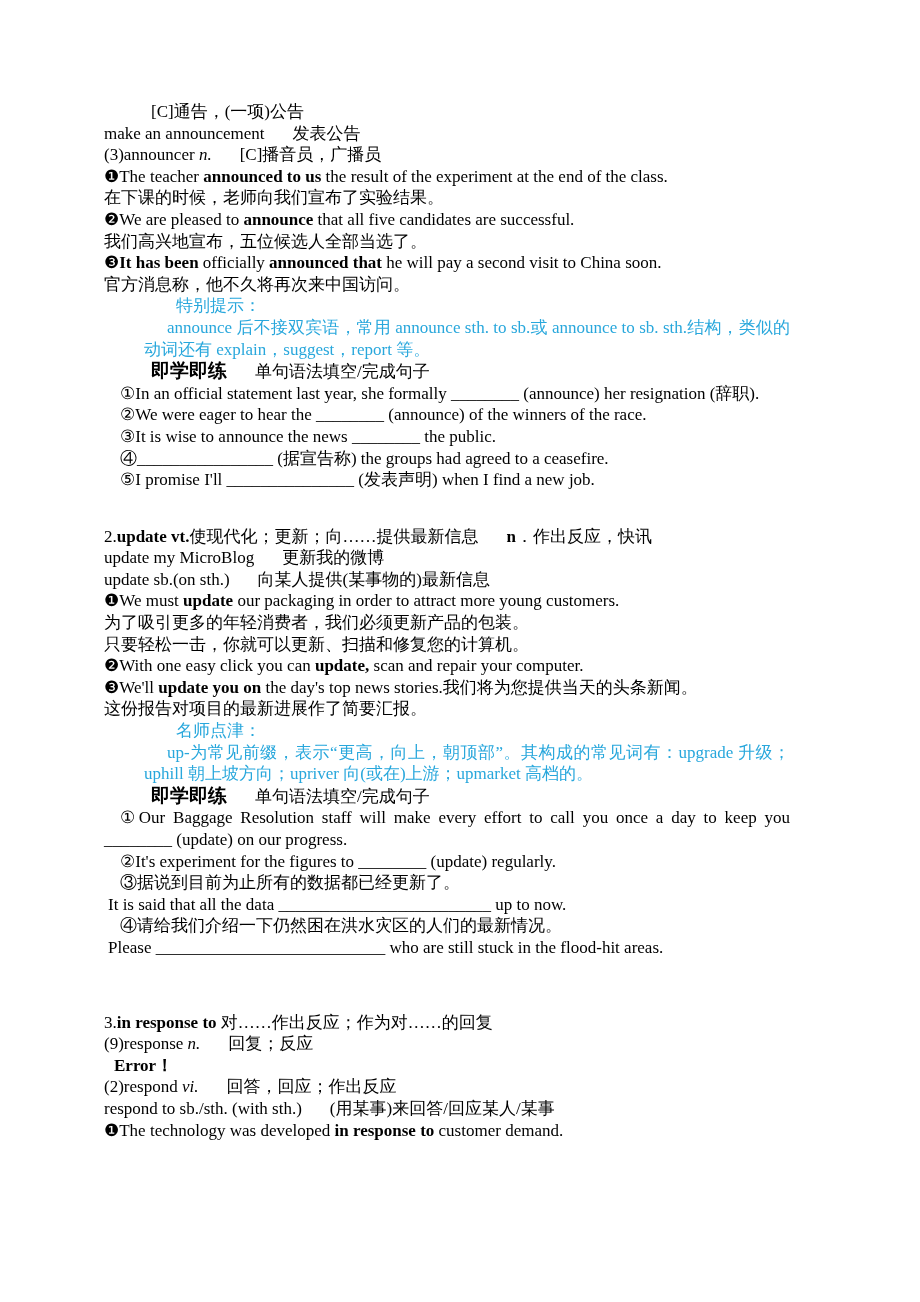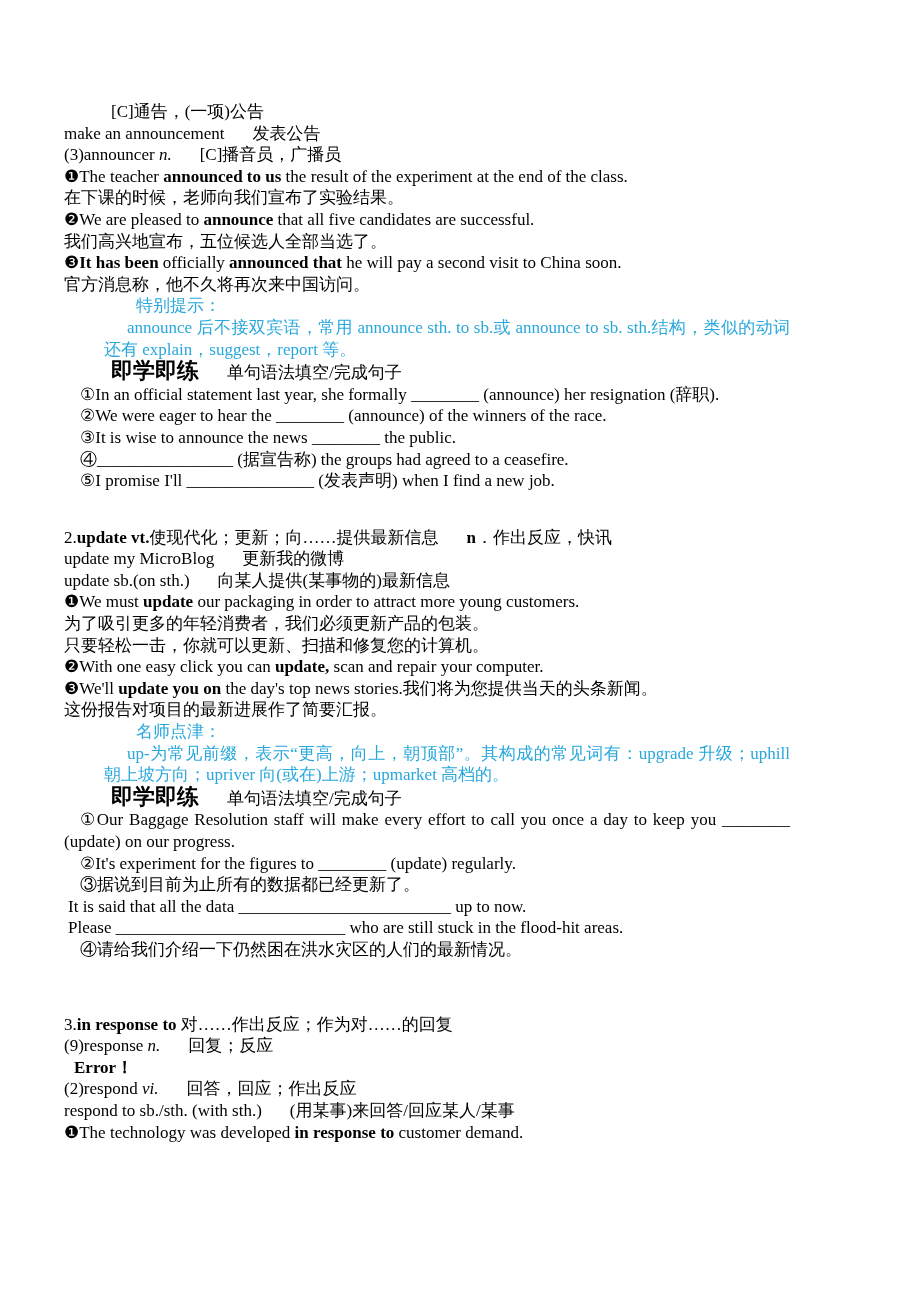--- a/index.html
+++ b/index.html
@@ -6,38 +6,38 @@
   body {
     width: 920px;
     height: 1302px;
     background: #ffffff;
     overflow: hidden;
   }
   .page {
     box-sizing: border-box;
     width: 920px;
     height: 1051px;
-    padding: 101px 130px 0 64px;
+    padding: 101px 130px 0 104px;
     background: var(--page-bg, #ffffff);
   }
   .ln {
     margin: 0;
     font-family: "Liberation Serif", "DejaVu Serif", serif;
     font-size: 17px;
     line-height: 21.6px;
     color: #000000;
     white-space: normal;
   }
   .run { font-family: inherit; }
   .b { font-weight: bold; }
   .i { font-style: italic; }
   .sans {
     font-family: "Liberation Sans", "DejaVu Sans", sans-serif;
     font-weight: bold;
-    font-size: 22px;
+    font-size: 19px;
   }
   .cyan { color: var(--tip-color, #28a7dc); margin-left: 40px; }
   .just { text-align: justify; }
   .ind-lg   { text-indent: 47px; }
   .ind-tip  { text-indent: 32px; }
   .ind-para { text-indent: 23px; }
   .ind-item { text-indent: 16px; }
   .ind-sm   { text-indent: 10px; }
   .ind-xs   { text-indent: 4px; }
   .tab { display: inline-block; width: 28px; }
@@ -77,22 +77,22 @@
       <p class="ln"><span class="run">❷With one easy click you can </span><span class="run b">update,</span><span class="run"> scan and repair your computer.</span></p>
       <p class="ln"><span class="run">❸We'll </span><span class="run b">update you on</span><span class="run"> the day's top news stories.我们将为您提供当天的头条新闻。</span></p>
       <p class="ln"><span class="run">这份报告对项目的最新进展作了简要汇报。</span></p>
       <p class="ln ind-tip cyan"><span class="run">名师点津：</span></p>
       <p class="ln ind-para cyan just"><span class="run">up-为常见前缀，表示“更高，向上，朝顶部”。其构成的常见词有：upgrade 升级；uphill 朝上坡方向；upriver 向(或在)上游；upmarket 高档的。</span></p>
       <p class="ln ind-lg"><span class="run sans">即学即练</span><span class="tab"></span><span class="run">单句语法填空/完成句子</span></p>
       <p class="ln ind-item just"><span class="run">①Our Baggage Resolution staff will make every effort to call you once a day to keep you ________ (update) on our progress.</span></p>
       <p class="ln ind-item"><span class="run">②It's experiment for the figures to ________ (update) regularly.</span></p>
       <p class="ln ind-item"><span class="run">③据说到目前为止所有的数据都已经更新了。</span></p>
       <p class="ln ind-xs"><span class="run">It is said that all the data _________________________ up to now.</span></p>
+      <p class="ln ind-item"><span class="run">④请给我们介绍一下仍然困在洪水灾区的人们的最新情况。</span></p>
       <p class="ln ind-xs"><span class="run">Please ___________________________ who are still stuck in the flood-hit areas.</span></p>
-      <p class="ln ind-item"><span class="run">④请给我们介绍一下仍然困在洪水灾区的人们的最新情况。</span></p>
     </section>
     <div style="height: 53px;"></div>
     <section>
       <p class="ln"><span class="run">3.</span><span class="run b">in response to</span><span class="run"> 对……作出反应；作为对……的回复</span></p>
       <p class="ln"><span class="run">(9)response </span><span class="run i">n.</span><span class="tab"></span><span class="run">回复；反应</span></p>
       <p class="ln ind-sm"><span class="run b">Error！</span></p>
       <p class="ln"><span class="run">(2)respond </span><span class="run i">vi.</span><span class="tab"></span><span class="run">回答，回应；作出反应</span></p>
       <p class="ln"><span class="run">respond to sb./sth. (with sth.)</span><span class="tab"></span><span class="run">(用某事)来回答/回应某人/某事</span></p>
       <p class="ln"><span class="run">❶The technology was developed </span><span class="run b">in response to</span><span class="run"> customer demand.</span></p>
     </section>

